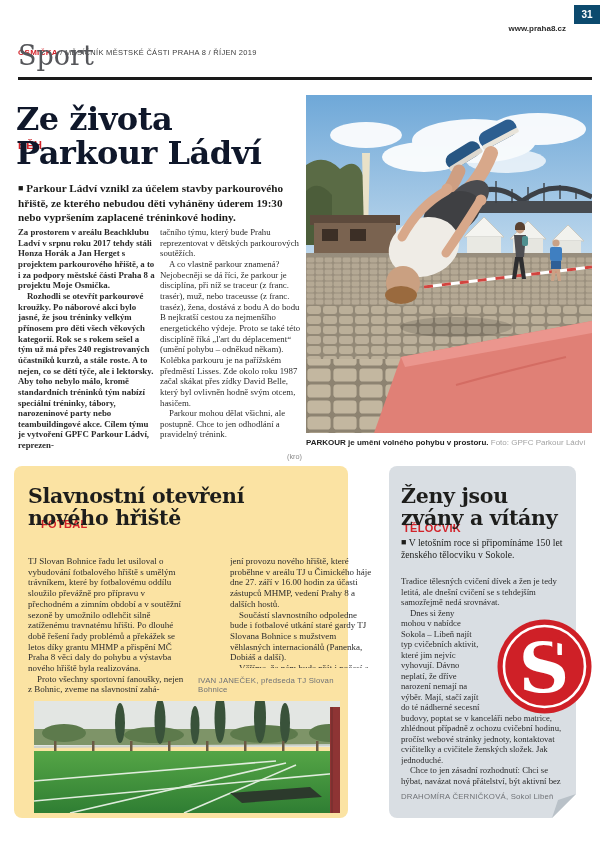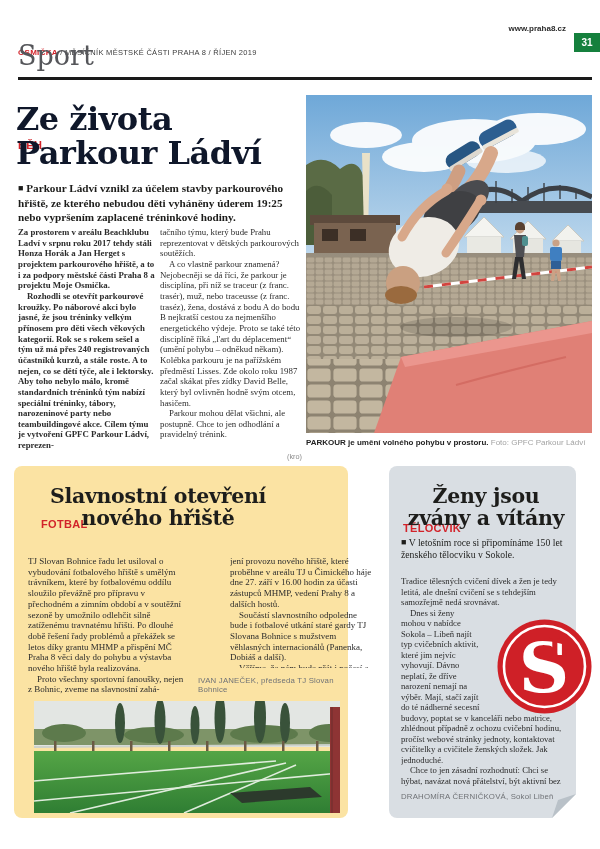--- a/index.html
+++ b/index.html
@@ -6,34 +6,34 @@
   body{width:600px;height:849px;position:relative;background:#ffffff;overflow:hidden;
        font-family:"Liberation Serif",serif;color:#2e2e2e;}
   .abs{position:absolute;}
 
   
   .mast-left{left:18px;top:24px;font-family:"Liberation Sans",sans-serif;font-size:7.5px;
              letter-spacing:.3px;color:#3c3c3c;margin-top:24px;}
   .brand{color:#d2232a;font-weight:bold;font-size:8px;}
   .mast-site{right:34px;top:24px;font-family:"Liberation Sans",sans-serif;font-weight:bold;
              font-size:8px;color:#2b2b2b;}
-  .pagenum{right:0;top:33px;width:26px;height:19px;background:#15803d;color:#fff;
+  .pagenum{right:0;top:5px;width:26px;height:19px;background:#0c4a6e;color:#fff;
            font-family:"Liberation Sans",sans-serif;font-weight:bold;font-size:10px;
            display:flex;align-items:center;justify-content:center;}
   .section-title{left:18px;top:40px;font-family:"DejaVu Serif",serif;font-size:27px;
                  color:#55565a;}
   .rule{left:18px;top:77px;width:574px;height:3px;background:#1a1a1a;}
 
   
   .kicker{font-family:"Liberation Sans",sans-serif;font-weight:bold;color:#d2232a;
           font-size:11px;letter-spacing:.3px;margin-top:47px;}
   .headline-xl{left:16px;top:102px;font-family:"DejaVu Serif",serif;font-weight:bold;
                color:#0f172a;font-size:32px;line-height:34px;letter-spacing:-.5px;}
   .headline-m{font-family:"DejaVu Serif",serif;font-weight:bold;color:#1d1d1b;
-              font-size:20.5px;line-height:22px;letter-spacing:-.3px;text-align:center;}
+              font-size:20.5px;line-height:22px;letter-spacing:-.3px;}
 
   .lead{left:18px;top:182px;width:284px;font-weight:bold;font-size:11.2px;line-height:13.8px;
         color:#1d1d1b;}
   .bullet{font-size:9px;position:relative;top:-1px;}
 
   
   .cols p{margin:0;}
   .cols p + p{text-indent:9px;}
   .col{font-size:8.8px;line-height:10.65px;color:#2c2c2c;overflow:hidden;}
   .pk-col1{left:18px;top:227px;width:138px;height:238px;font-weight:bold;}
@@ -84,21 +84,21 @@
 <div class="abs section-title">Sport</div>
 <div class="abs rule"></div>
 
 <div class="abs kicker" style="left:18px;top:92px;">BĚH</div>
 <div class="abs headline-xl">
   <div>Ze života</div>
   <div>Parkour Ládví</div>
 </div>
 <div class="abs lead">
   <span class="bullet">■</span>
-  <span>Parkour Ládví vznikl za účelem stavby parkourového hřiště, ze kterého nebudou děti vyháněny úderem 19:25 nebo vypršením zaplacené tréninkové hodiny.</span>
+  <span>Parkour Ládví vznikl za účelem stavby parkourového hřiště, ze kterého nebudou děti vyháněny úderem 19:30 nebo vypršením zaplacené tréninkové hodiny.</span>
 </div>
 <div class="abs col cols pk-col1">
     <p>Za prostorem v areálu Beachklubu Ladví v srpnu roku 2017 tehdy stáli Honza Horák a Jan Herget s projektem parkourového hřiště, a to i za podpory městské části Praha 8 a projektu Moje Osmička.</p>
     <p>Rozhodli se otevřít parkourové kroužky. Po náborové akci bylo jasné, že jsou tréninky velkým přínosem pro děti všech věkových kategorií. Rok se s rokem sešel a tým už má přes 240 registrovaných účastníků kurzů, a stále roste. A to nejen, co se dětí týče, ale i lektorsky. Aby toho nebylo málo, kromě standardních tréninků tým nabízí speciální tréninky, tábory, narozeninové party nebo teambuildingové akce. Cílem týmu je vytvoření GPFC Parkour Ládví, reprezen-</p>
   </div>
 <div class="abs col cols pk-col2">
   <div class="cols">
       <p>tačního týmu, který bude Prahu reprezentovat v dětských parkourových soutěžích.</p>
       <p>A co vlastně parkour znamená? Nejobecněji se dá říci, že parkour je disciplína, při níž se traceur (z franc. trasér), muž, nebo traceusse (z franc. traséz), žena, dostává z bodu A do bodu B nejkratší cestou za nejmenšího energetického výdeje. Proto se také této disciplíně říká „l'art du déplacement“ (umění pohybu – odněkud někam). Kolébka parkouru je na pařížském předměstí Lisses. Zde okolo roku 1987 začal skákat přes zídky David Belle, který byl ovlivněn hodně svým otcem, hasičem.</p>
       <p>Parkour mohou dělat všichni, ale postupně. Chce to jen odhodlání a pravidelný trénink.</p>

